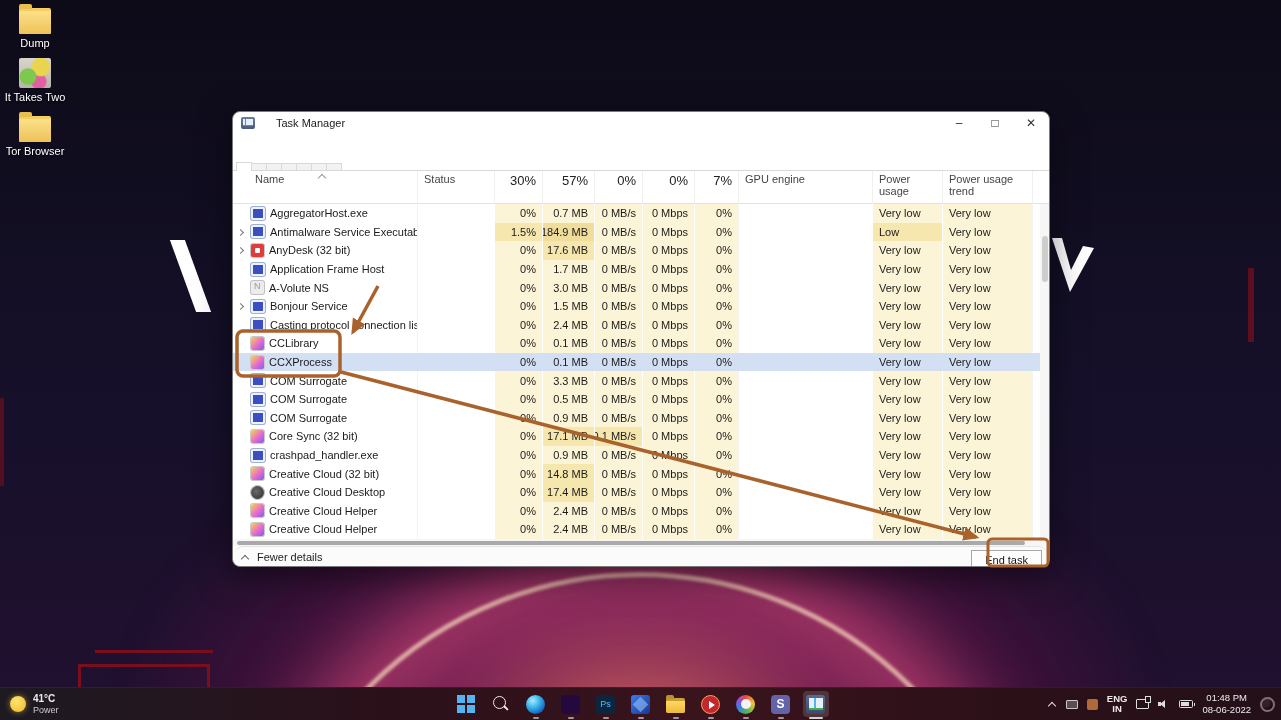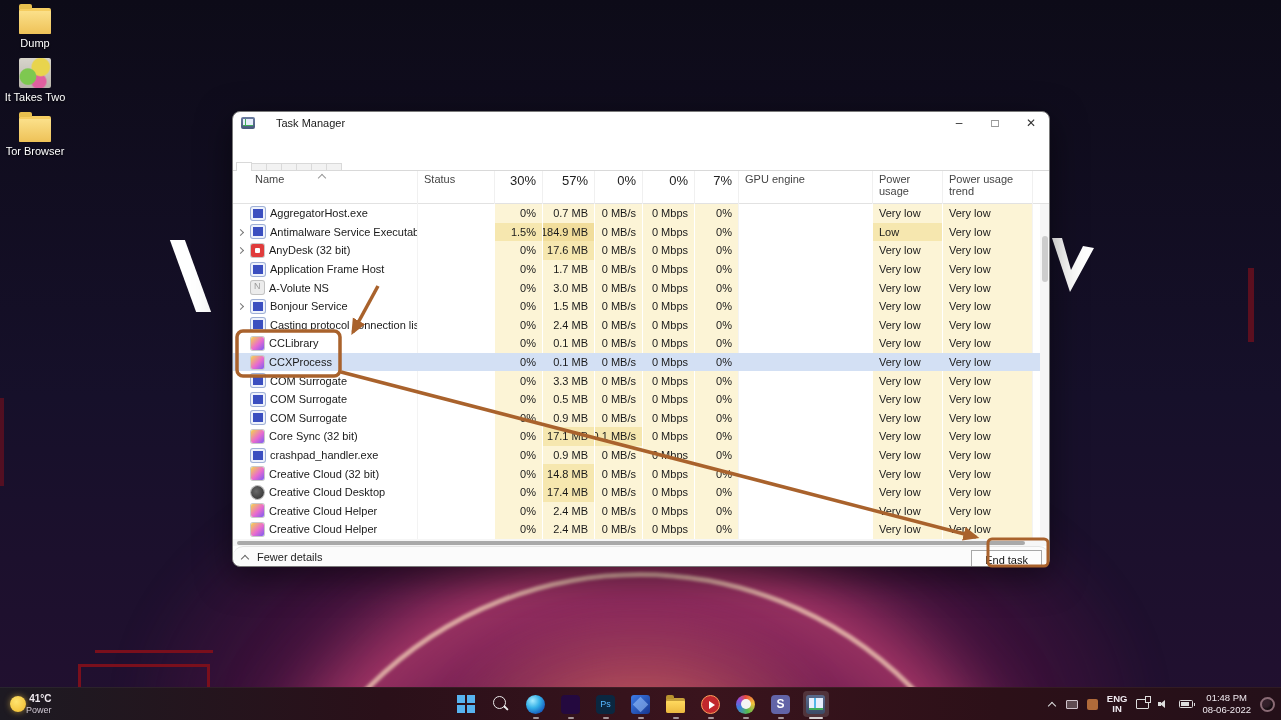--- a/index.html
+++ b/index.html
@@ -97,21 +97,21 @@
   .endtask-btn { position:absolute; right:7px; top:3px; height:20px; padding:0 13px; background:#fdfdfd;
     border:1px solid #a8a8a8; font-size:11px; color:#111; cursor:pointer; font-family:"Liberation Sans",sans-serif; }
 
   
   .annotations { position:absolute; left:0; top:0; z-index:50; pointer-events:none; }
 
   
   .taskbar { position:absolute; left:0; bottom:0; width:100%; height:33px; z-index:40;
     background:linear-gradient(90deg,#1d1a22 0%,#2a1019 30%,#3a141d 55%,#2c1018 78%,#241019 100%);
     border-top:1px solid rgba(255,255,255,.05); display:flex; align-items:center; }
-  .weather { position:absolute; left:10px; display:flex; align-items:center; cursor:pointer;text-align:right; }
+  .weather { position:absolute; left:10px; display:flex; align-items:center; gap:7px; cursor:pointer; }
   .sun { width:16px; height:16px; border-radius:50%; background:radial-gradient(circle at 40% 35%, #ffe470, #f0b929); box-shadow:0 0 6px rgba(255,210,80,.55); }
   .wtext { display:flex; flex-direction:column; line-height:1.15; }
   .wtemp { font-size:10px; font-weight:bold; color:#efe9ef; }
   .wcond { font-size:9px; color:#cfc7d2; }
 
   .tb-center { position:absolute; left:50%; transform:translateX(-50%); display:flex; gap:9px; align-items:center; }
   .tb-btn { width:26px; height:26px; display:flex; align-items:center; justify-content:center; border-radius:4px; position:relative; cursor:pointer; }
   .tb-btn.active { background:rgba(255,255,255,.14); }
   .tb-btn.running::after { content:""; position:absolute; bottom:-2px; left:50%; transform:translateX(-50%); width:6px; height:2.5px; border-radius:2px; background:rgba(255,255,255,.55); }
   .tb-btn.active.running::after { width:14px; background:rgba(255,255,255,.8); }

